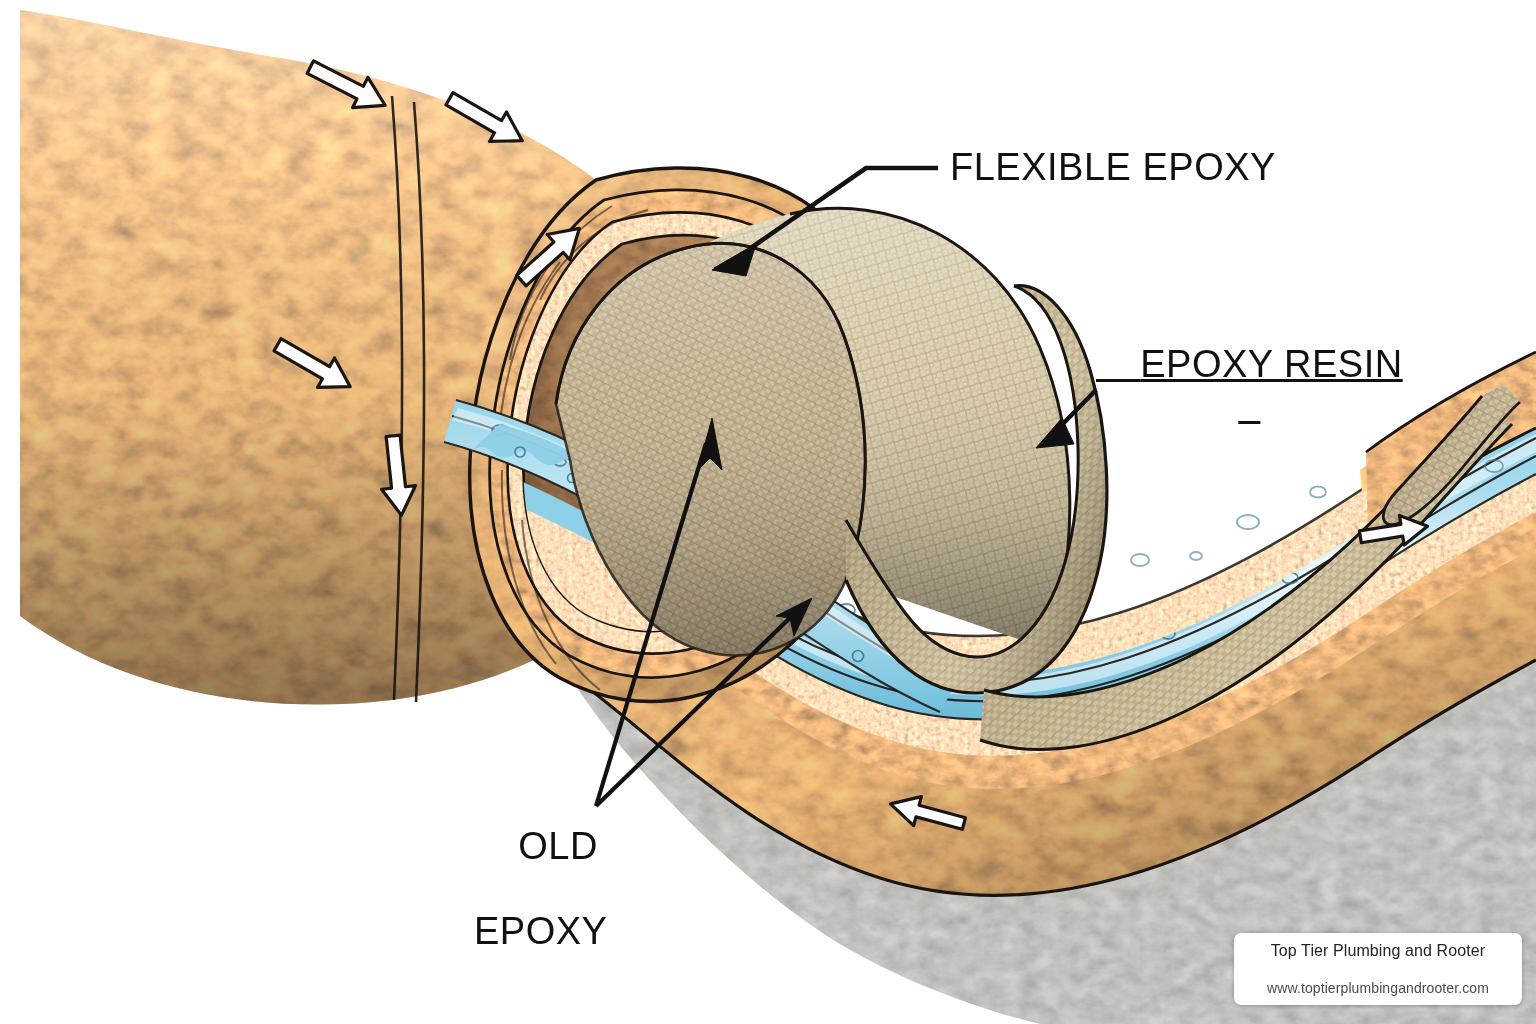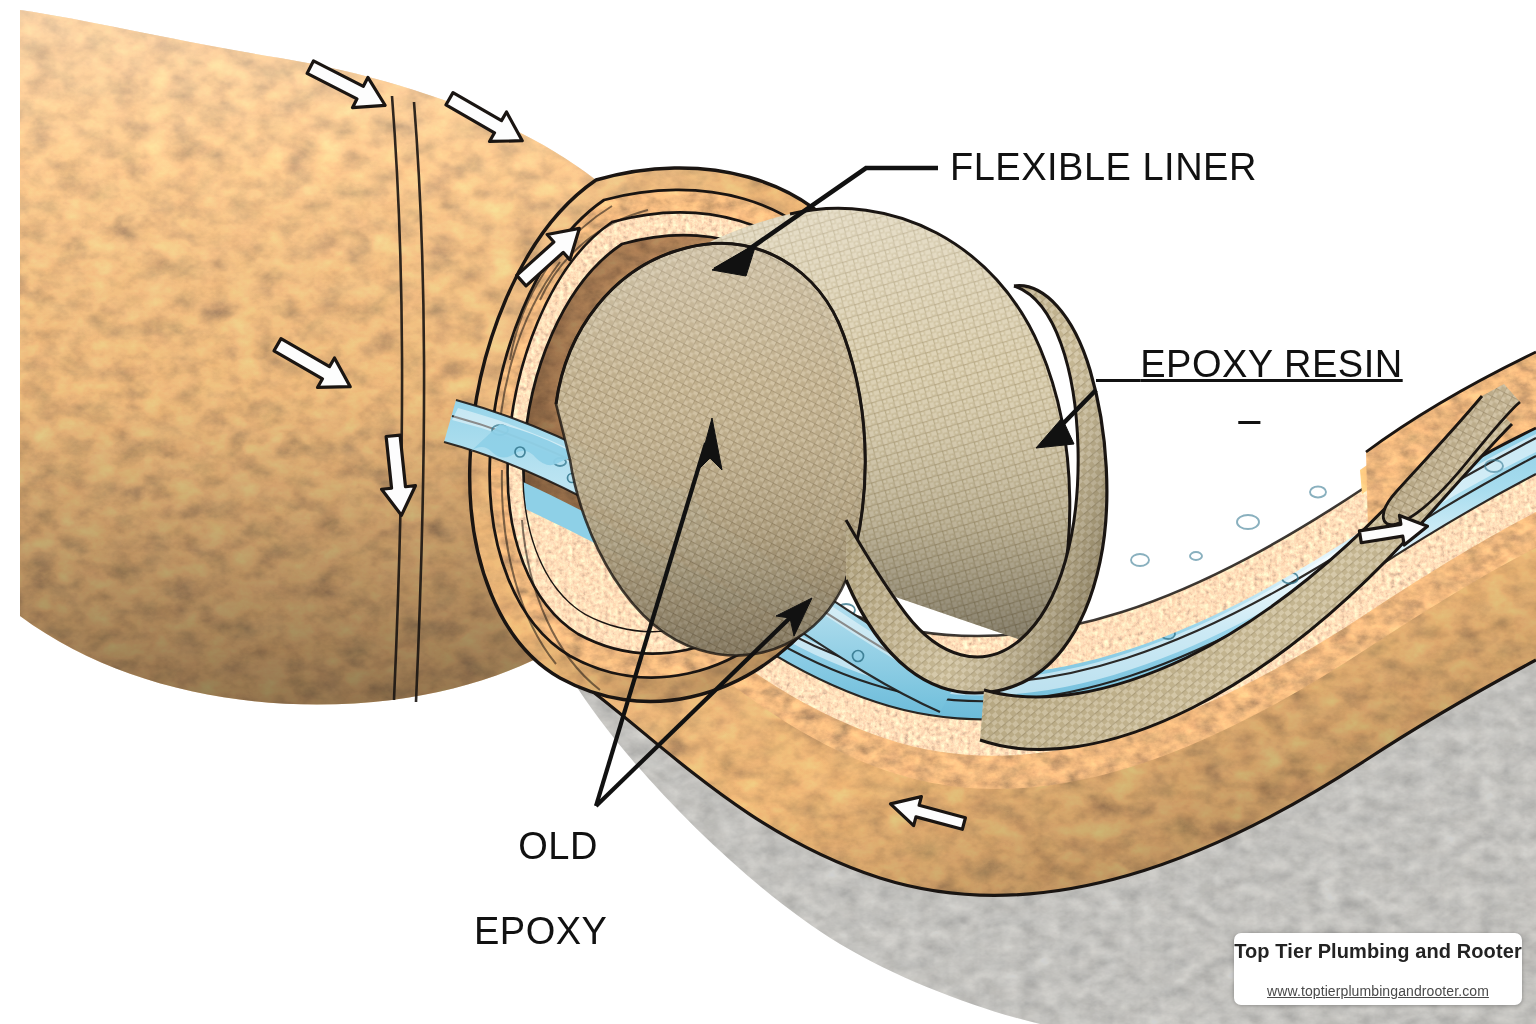--- a/index.html
+++ b/index.html
@@ -19,22 +19,22 @@
   #label-epoxy-resin{left:1096px;top:300px;font-size:38px;text-align:center;text-decoration:underline;}
   #label-epoxy-resin .l2{display:block;text-align:center;}
   #label-old-pipe{left:474px;top:782px;font-size:38px;}
   #label-old-pipe .l2{display:block;}
   #watermark{
     position:absolute;left:1234px;top:933px;width:288px;height:72px;
     background:#ffffff;border-radius:7px;
     box-shadow:0 1px 4px rgba(0,0,0,0.30);
     display:flex;flex-direction:column;align-items:center;justify-content:center;
   }
-  #watermark .wm-title{font-size:20px;font-weight:bold;color:#232323;letter-spacing:.1px;}
-  #watermark .wm-url{font-size:14px;color:#4a4a4a;margin-top:20px;letter-spacing:.1px;text-decoration:underline;}
+  #watermark .wm-title{font-size:16px;font-weight:normal;color:#232323;letter-spacing:.1px;}
+  #watermark .wm-url{font-size:14px;color:#4a4a4a;margin-top:20px;letter-spacing:.1px;}
 </style>
 </head>
 <body>
 
 <div id="stage">
 
   <svg class="illus" viewBox="0 0 1536 1024">
     <defs>
 
       <filter id="rustNoise" x="-10%" y="-10%" width="120%" height="120%">
@@ -479,21 +479,21 @@
 
       <g>
         <path d="M596,806 L706,443" fill="none" stroke="#111111" stroke-width="4.2"></path>
         <path d="M698,470 L712,418 L722,470 L710,458 Z"></path>
         <path d="M596,806 L796,612" fill="none" stroke="#111111" stroke-width="4.2"></path>
         <path d="M776,616 L812,598 L794,636 L790,618 Z"></path>
       </g>
     </g>
   </svg>
 
-  <div class="lbl" id="label-flexible-liner">FLEXIBLE LINER</div>
+  <div class="lbl" id="label-flexible-liner">FLEXIBLE EPOXY</div>
 
   <div class="lbl" id="label-epoxy-resin">
     <span>EPOXY RESIN</span>
   </div>
 
   <div class="lbl" id="label-old-pipe">
     <span>OLD</span>
     <span class="l2">EPOXY</span>
   </div>
 

